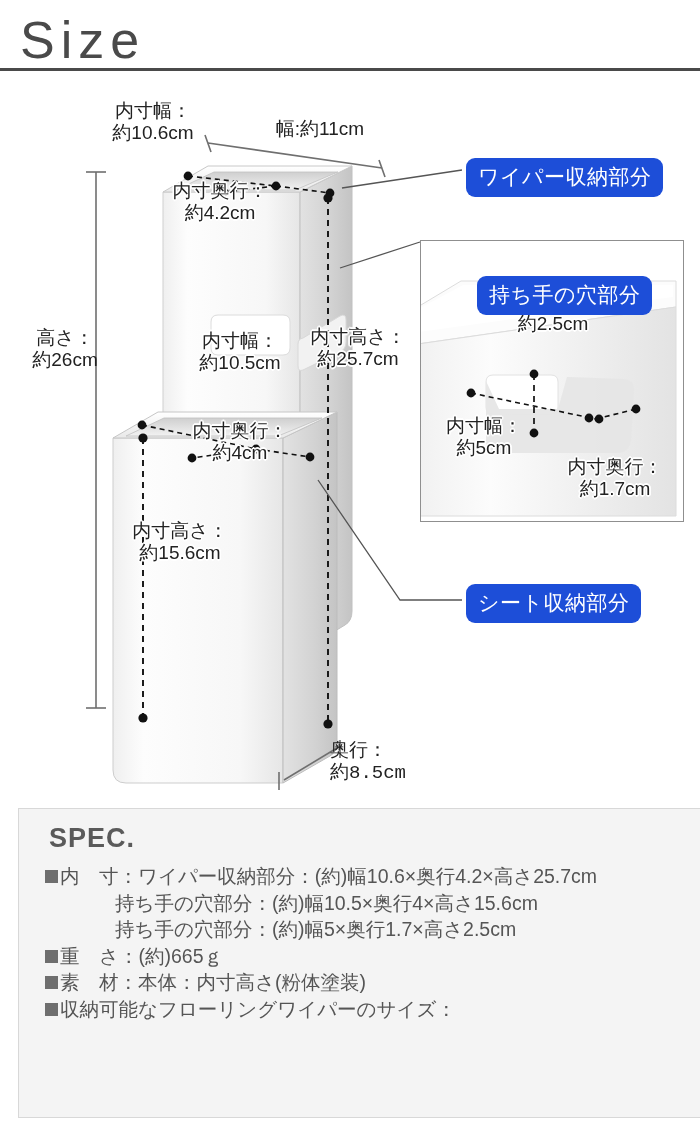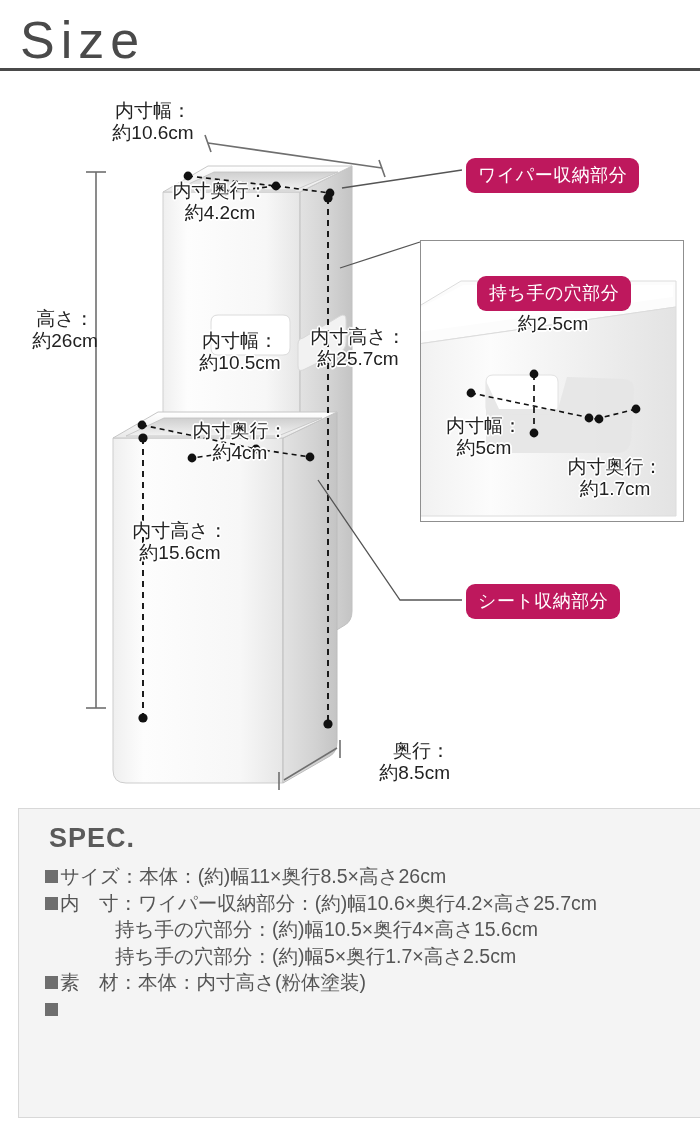--- a/index.html
+++ b/index.html
@@ -33,23 +33,23 @@
     color:#222;white-space:pre;
     text-shadow:
       1.6px 0 #fff,-1.6px 0 #fff,0 1.6px #fff,0 -1.6px #fff,
       1.2px 1.2px #fff,-1.2px 1.2px #fff,1.2px -1.2px #fff,-1.2px -1.2px #fff;
   }
   .dlabel.nosh{text-shadow:none;}
 
   
   .badge{
     position:absolute;
-    background:#be185d;color:#fff;
+    background:#1d4ed8;color:#fff;
     border-radius:9px;
-    font-size:18px;font-weight:400;
+    font-size:21px;font-weight:400;
     padding:5px 12px 6px 12px;
     white-space:nowrap;letter-spacing:0.5px;
   }
 
   
   #inset-frame{
     position:absolute;left:420px;top:160px;width:262px;height:280px;
     border:1px solid #8f8f8f;background:#fff;
     overflow:hidden;
   }
@@ -204,52 +204,53 @@
 約2.5cm</div>
     <div class="dlabel" style="left:-2px;top:174px;width:130px;">内寸幅：
 約5cm</div>
     <div class="dlabel" style="left:124px;top:215px;width:140px;">内寸奥行：
 約1.7cm</div>
   </div>
 
   <div class="dlabel" style="left:78px;top:20px;width:150px;">内寸幅：
 約10.6cm</div>
 
+  <div class="dlabel" style="left:245px;top:38px;width:150px;">幅:約11cm</div>
 
   <div class="dlabel" style="left:140px;top:100px;width:160px;">内寸奥行：
 約4.2cm</div>
 
-  <div class="dlabel nosh" style="left:15px;top:228px;width:100px;">高さ：
+  <div class="dlabel nosh" style="left:15px;top:247px;width:100px;">高さ：
 約26cm</div>
 
   <div class="dlabel" style="left:160px;top:250px;width:160px;">内寸幅：
 約10.5cm</div>
 
   <div class="dlabel" style="left:278px;top:246px;width:160px;">内寸高さ：
 約25.7cm</div>
 
   <div class="dlabel" style="left:160px;top:340px;width:160px;">内寸奥行：
 約4cm</div>
 
   <div class="dlabel" style="left:95px;top:440px;width:170px;">内寸高さ：
 約15.6cm</div>
 
-  <div class="dlabel nosh" style="left:330px;top:660px;width:120px;text-align:right;">奥行：
+  <div class="dlabel nosh" style="left:330px;top:660px;width:120px;text-align:left;font-family:Liberation Mono, monospace;">奥行：
 約8.5cm</div>
 
   <div class="badge" style="left:466px;top:78px;">ワイパー収納部分</div>
 
   <div class="badge" style="left:477px;top:196px;">持ち手の穴部分</div>
 
   <div class="badge" style="left:466px;top:504px;text-align:right;">シート収納部分</div>
 </div>
 
 <div id="spec-box">
   <div id="spec-title">SPEC.</div>
   <div id="spec-list">
-      <div class="spec-line"><span class="spec-bullet"></span><span>サイズ：本体：(約)幅11×奥行8.5×高さ26cm</span></div>
       <div class="spec-line"><span class="spec-bullet"></span><span>内　寸：ワイパー収納部分：(約)幅10.6×奥行4.2×高さ25.7cm</span></div>
       <div class="spec-line indent"><span>持ち手の穴部分：(約)幅10.5×奥行4×高さ15.6cm</span></div>
       <div class="spec-line indent"><span>持ち手の穴部分：(約)幅5×奥行1.7×高さ2.5cm</span></div>
+      <div class="spec-line"><span class="spec-bullet"></span><span>重　さ：(約)665ｇ</span></div>
       <div class="spec-line"><span class="spec-bullet"></span><span>素　材：本体：内寸高さ(粉体塗装)</span></div>
-      <div class="spec-line"><span class="spec-bullet"></span></div>
+      <div class="spec-line"><span class="spec-bullet"></span><span>収納可能なフローリングワイパーのサイズ：</span></div>
     </div>
 </div>
 
 </body></html>

